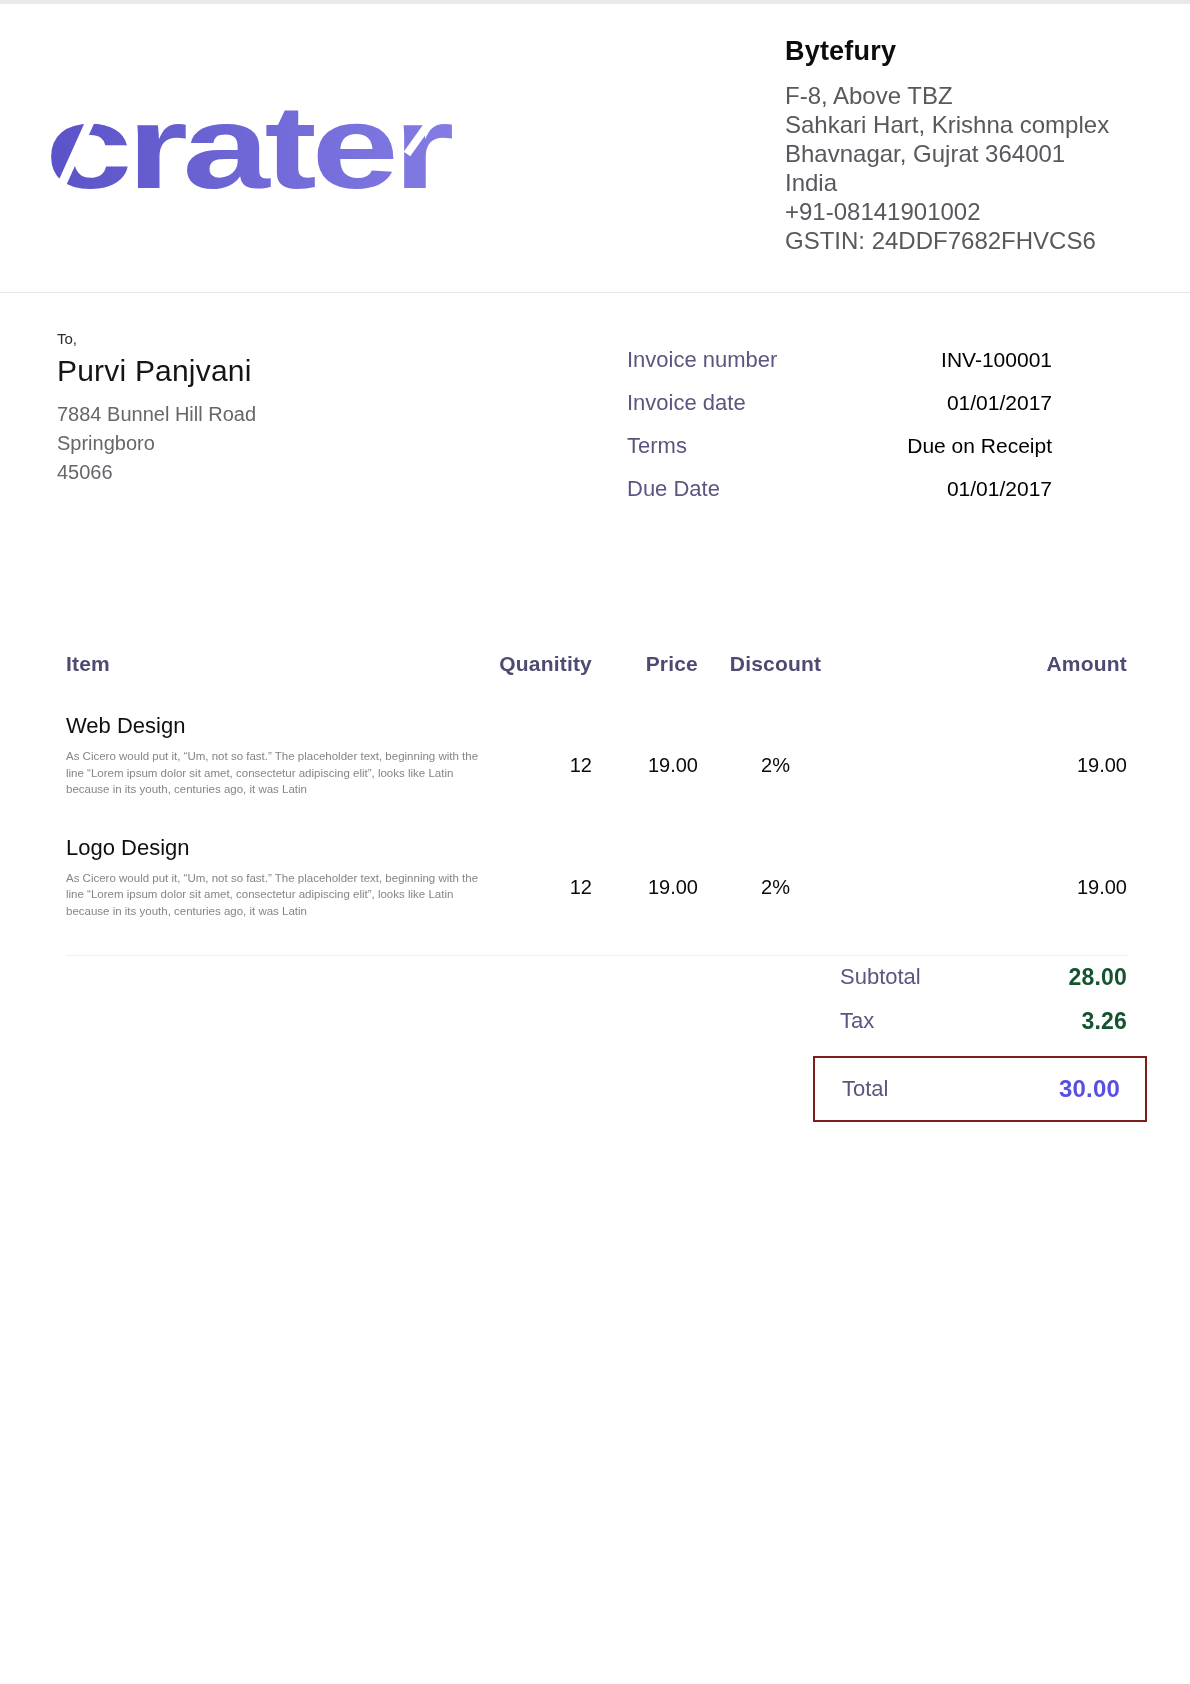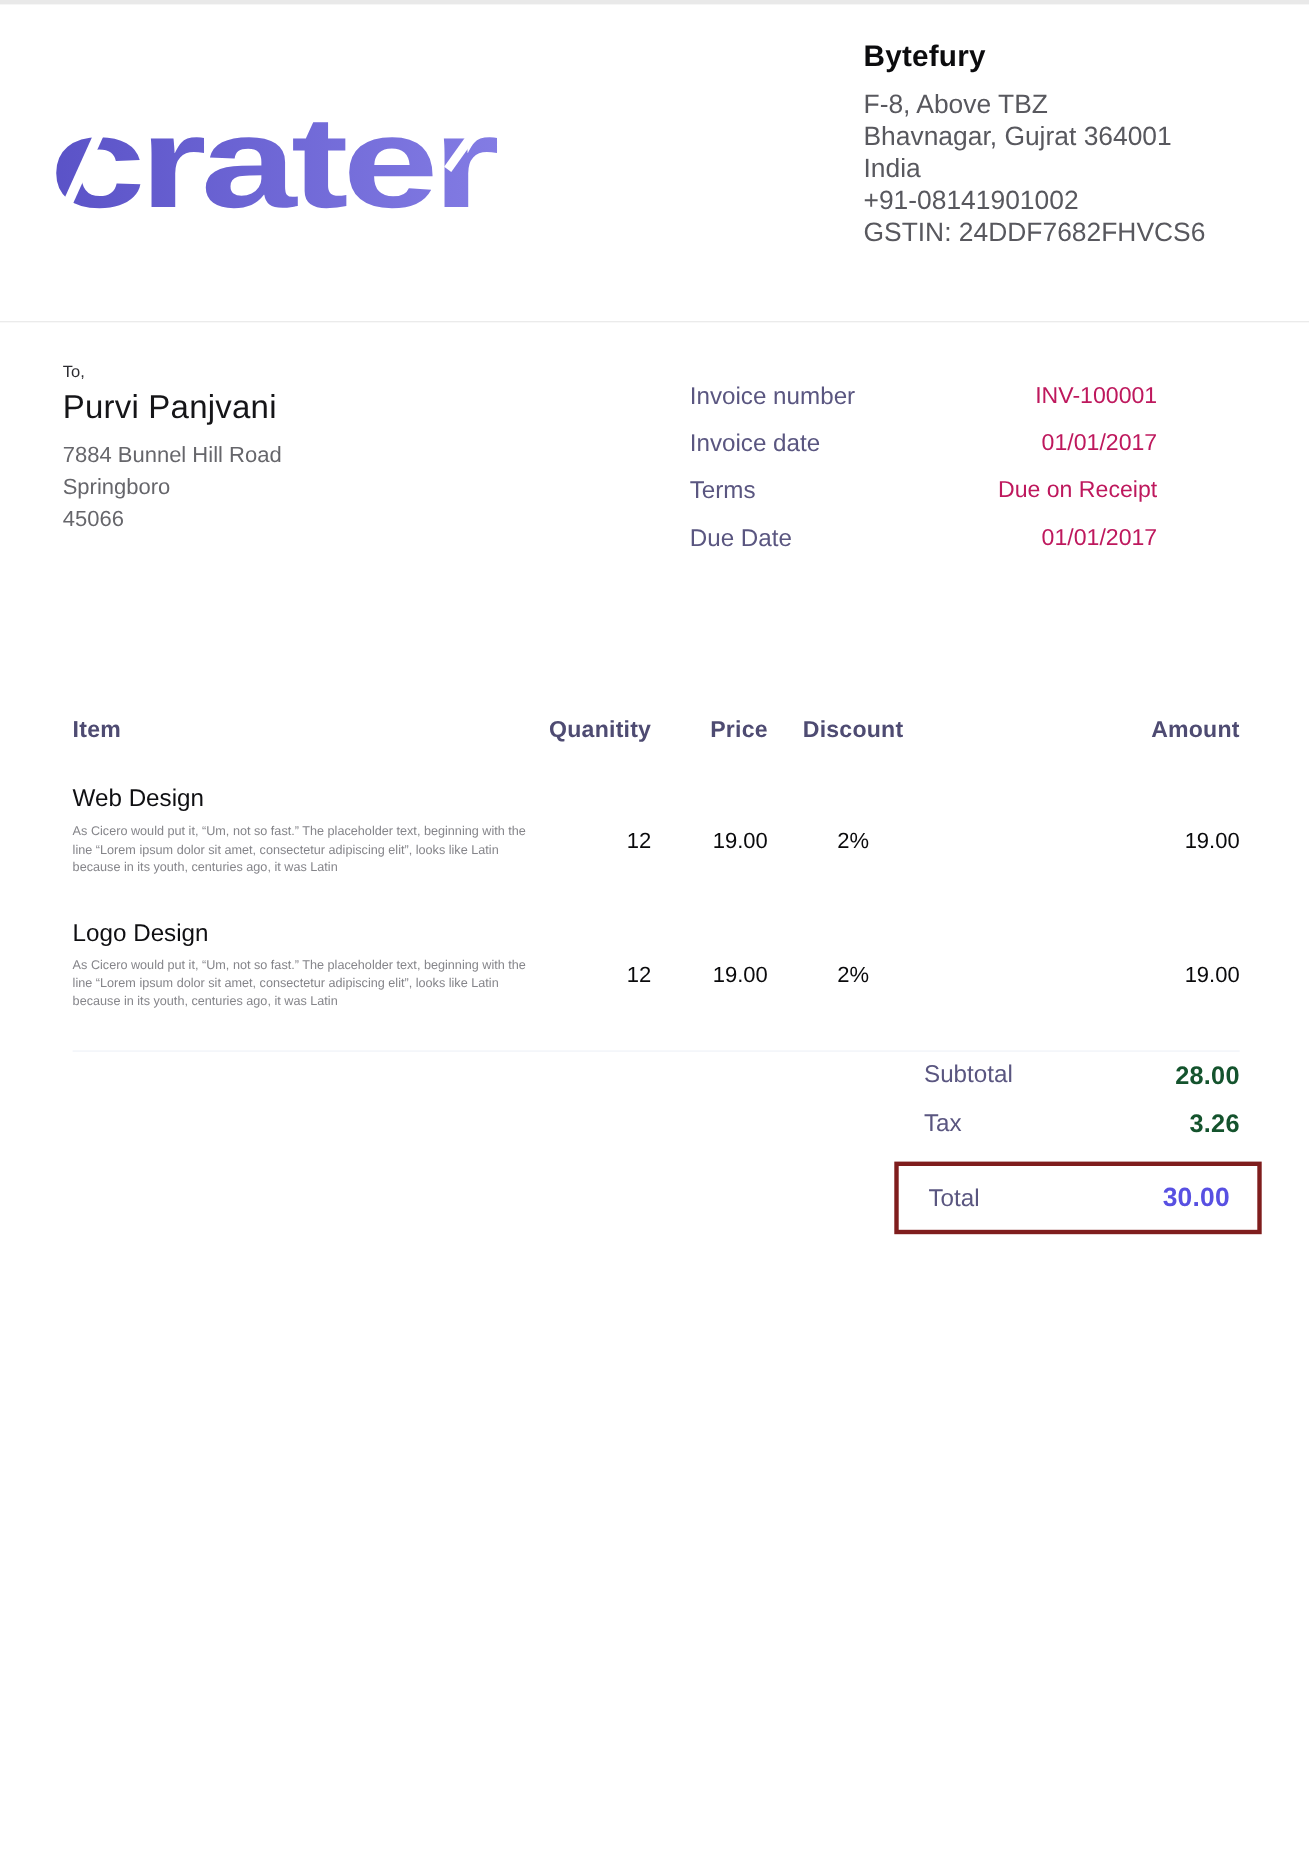--- a/index.html
+++ b/index.html
@@ -37,21 +37,21 @@
   .billto { position: absolute; left: 57px; top: 330px; width: 460px; }
   .billto-label { font-size: 15px; color: #2b2b30; }
   .billto-name { font-size: 30px; color: #151518; font-weight: 500; margin-top: 7px; letter-spacing: .2px; }
   .billto-address { margin-top: 12px; }
   .billto-line { font-size: 20px; color: #66666b; line-height: 29px; }
 
   
   .meta { position: absolute; left: 627px; top: 338px; width: 425px; }
   .meta-row { display: flex; justify-content: space-between; align-items: center; height: 43px; }
   .meta-label { font-size: 22px; color: #5a5680; }
-  .meta-value { font-size: 21px; color: #be185d; font-weight: 500; }
+  .meta-value { font-size: 21px; color: #000000; font-weight: 500; }
 
   
   .items { position: absolute; left: 66px; top: 652px; width: 1061px; }
   .tgrid { display: grid; grid-template-columns: 1fr 110px 106px 155px 274px; }
   .thead .cell { font-size: 21px; font-weight: 700; color: #4e4b72; letter-spacing: .2px; }
   .cell-right { text-align: right; }
   .cell-center { text-align: center; }
   .trow { margin-top: 37px; }
   .item-name { font-size: 22px; color: #0f0f12; margin-bottom: 9px; }
   .item-desc { font-size: 11.5px; color: #85858a; line-height: 16.5px; max-width: 420px; }
@@ -60,21 +60,21 @@
 
   
   .totals { position: absolute; left: 813px; top: 955px; width: 314px; }
   .totals-row { display: flex; justify-content: space-between; align-items: center; padding-left: 27px; height: 44px; }
   .totals-label { font-size: 22px; color: #5a5680; }
   .totals-value { font-size: 23px; font-weight: 700; color: #14532d; letter-spacing: .2px; }
 
   .total-box {
     position: absolute; left: 813px; top: 1056px;
     width: 334px; height: 66px;
-    border: 4px solid #7f1d1d;
+    border: 2px solid #7f1d1d;
     background: #fff;
     display: flex; justify-content: space-between; align-items: center;
     padding: 0 25px 0 27px;
   }
   .total-box .totals-label { font-size: 22px; }
   .total-value { font-size: 24px; font-weight: 700; color: #5850e2; letter-spacing: .2px; }
 </style>
 </head>
 <body>
 
@@ -92,20 +92,21 @@
       </defs>
       <text x="0" y="106" font-family="Liberation Sans, sans-serif" font-size="118" font-weight="bold" letter-spacing="-4" fill="url(#logograd)" textLength="404" lengthAdjust="spacingAndGlyphs">crater</text>
       <line x1="62" y1="2" x2="16" y2="104" stroke="#ffffff" stroke-width="9"></line>
       <line x1="402" y1="16" x2="362" y2="72" stroke="#ffffff" stroke-width="8"></line>
     </svg>
   </div>
 
   <div class="company">
     <div class="company-name">Bytefury</div>
     <div class="company-line">F-8, Above TBZ</div>
+    <div class="company-line">Sahkari Hart, Krishna complex</div>
     <div class="company-line">Bhavnagar, Gujrat 364001</div>
     <div class="company-line">India</div>
     <div class="company-line">+91-08141901002</div>
     <div class="company-line">GSTIN: 24DDF7682FHVCS6</div>
   </div>
 
   <div class="header-divider"></div>
 
   <div class="billto">
     <div class="billto-label">To,</div>

